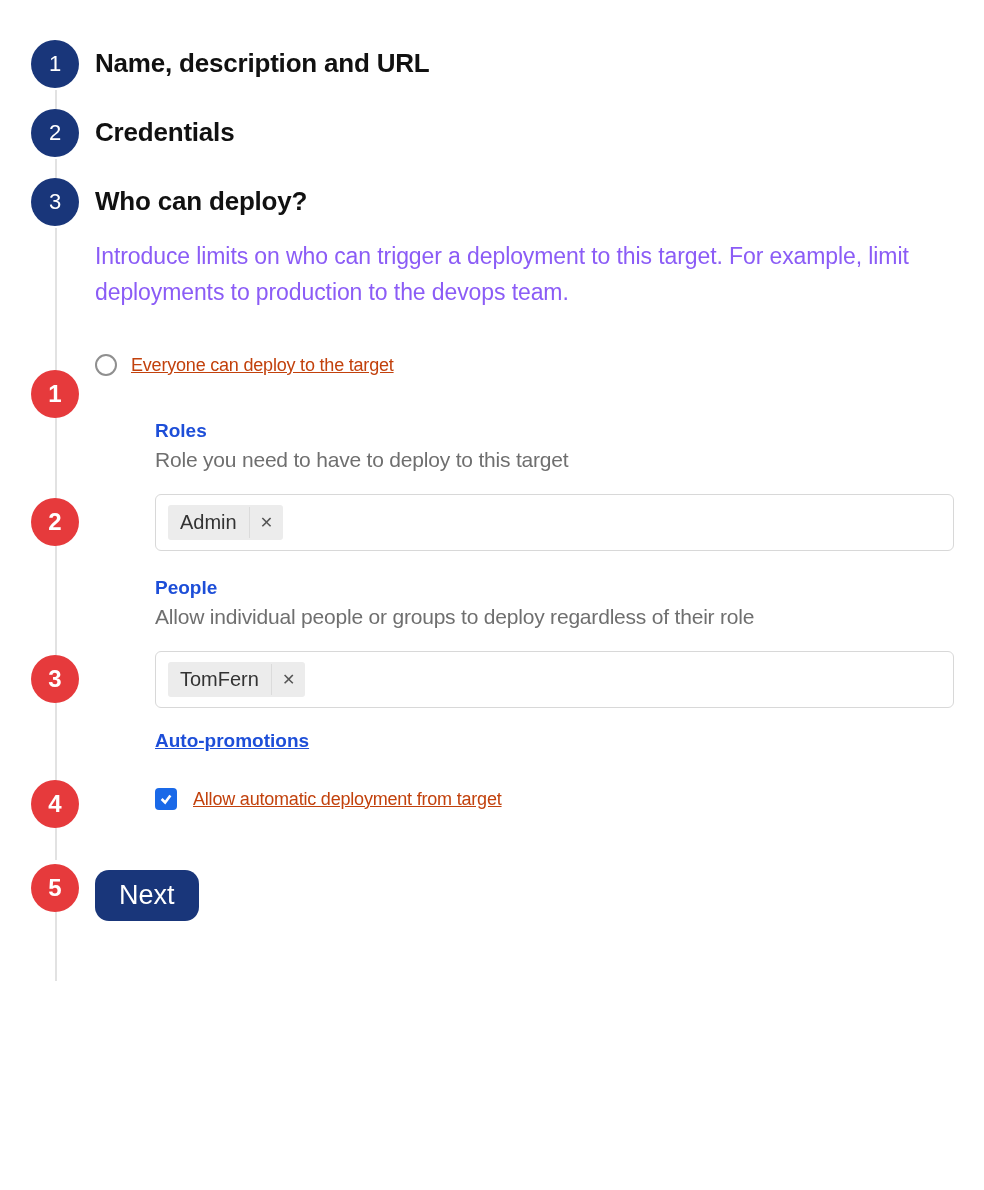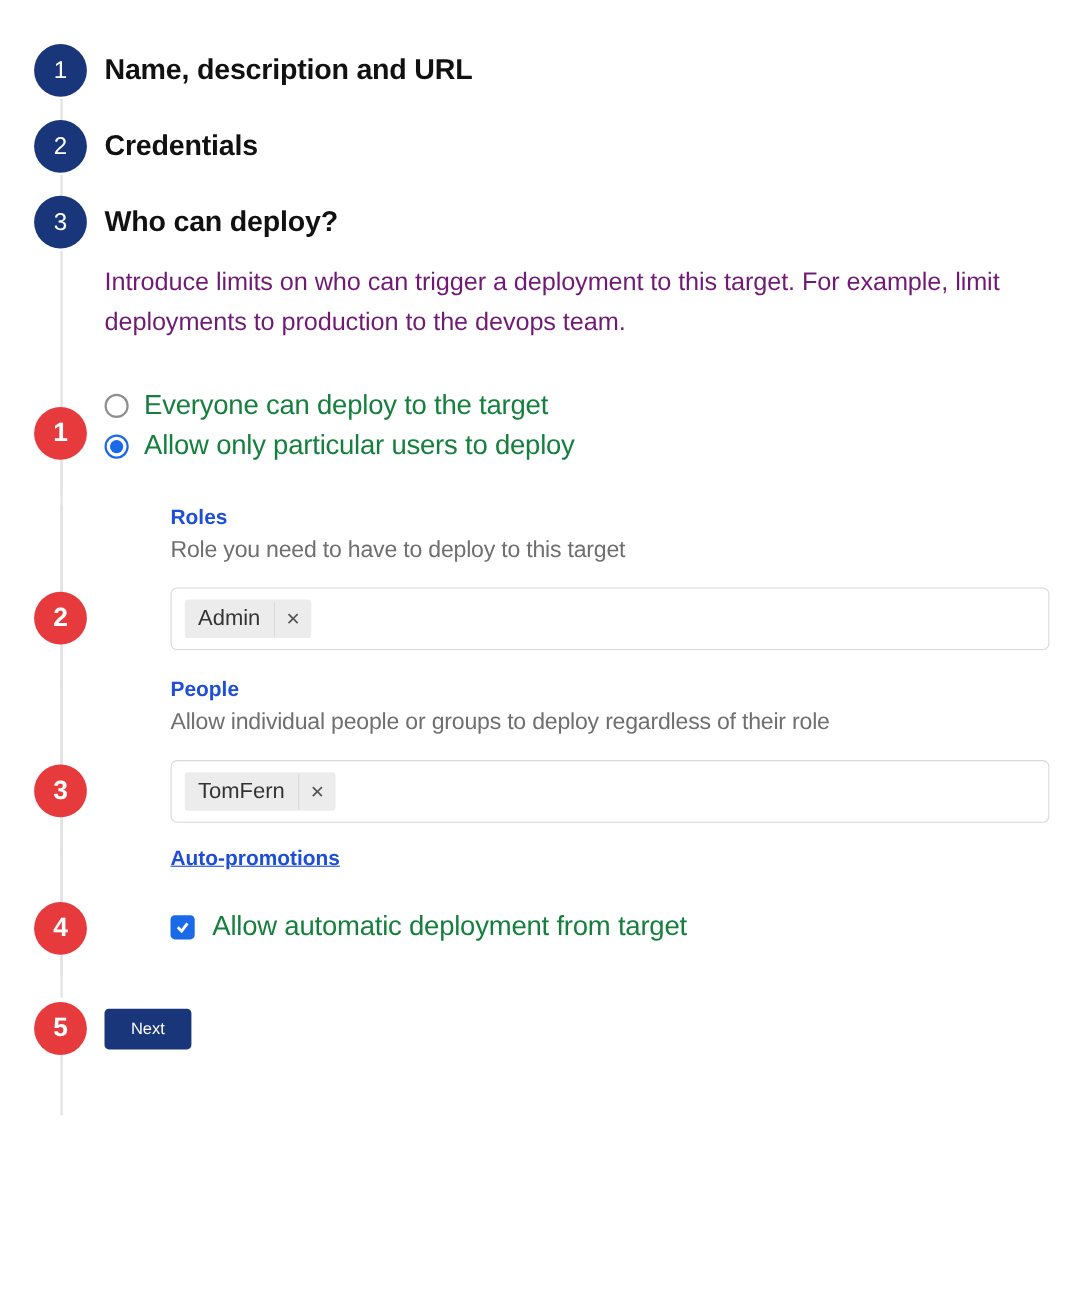--- a/index.html
+++ b/index.html
@@ -45,21 +45,21 @@
   .main-title {
     font-size: 26px;
     font-weight: 700;
     color: #111111;
     padding-top: 8px;
     padding-bottom: 30px;
     letter-spacing: -0.2px;
   }
   .step-desc {
     font-size: 23px;
-    color: #701a75;
+    color: #8b5cf6;
     line-height: 1.55;
     margin-top: -8px;
     margin-bottom: 40px;
     letter-spacing: -0.1px;
   }
   .sub-stepper {
     position: relative;
   }
   .sub-step {
     position: relative;
@@ -106,23 +106,24 @@
   .radio-outer.selected {
     border-color: #1a69e8;
   }
   .radio-inner {
     width: 12px;
     height: 12px;
     border-radius: 50%;
     background: #1a69e8;
   }
   .radio-label {
-    font-size: 25px;
-    color: #15803d;
+    font-size: 18px;
+    color: #c2410c;
     letter-spacing: -0.2px;
+    text-decoration: underline;
   }
   .section-heading {
     font-size: 19px;
     font-weight: 700;
     color: #1d4ed8;
     margin-bottom: 6px;
     margin-top: 20px;
   }
   .section-sub {
     font-size: 21px;
@@ -178,24 +179,24 @@
     stroke: #ffffff;
     stroke-width: 3;
     fill: none;
   }
   .next-button {
     display: inline-flex;
     align-items: center;
     justify-content: center;
     background: #19367a;
     color: #ffffff;
-    font-size: 15px;
+    font-size: 27px;
     font-weight: 500;
     padding: 10px 24px;
-    border-radius: 4px;
+    border-radius: 14px;
     cursor: pointer;
   }
   .sub-content {
     padding-top: 0;
   }
 </style>
 </head>
 <body>
 
 <div class="main-stepper">
@@ -221,26 +222,20 @@
     <div class="sub-stepper" style="margin-left:-70px;">
 
       <div class="sub-step">
         <div class="sub-line"></div>
         <div class="callout-bullet" style="top:20px;">1</div>
         <div class="sub-content" style="padding-bottom:16px;">
           <div class="radio-row">
             <span class="radio-outer"></span>
             <span class="radio-label">Everyone can deploy to the target</span>
           </div>
-          <div class="radio-row">
-            <span class="radio-outer selected">
-                <span class="radio-inner"></span>
-              </span>
-            <span class="radio-label">Allow only particular users to deploy</span>
-          </div>
         </div>
       </div>
 
       <div class="sub-step" style="padding-bottom:4px;">
         <div class="sub-line" style="top:0;"></div>
         <div style="padding-left:60px;">
           <div class="section-heading">Roles</div>
           <div class="section-sub">Role you need to have to deploy to this target</div>
         </div>
       </div>

